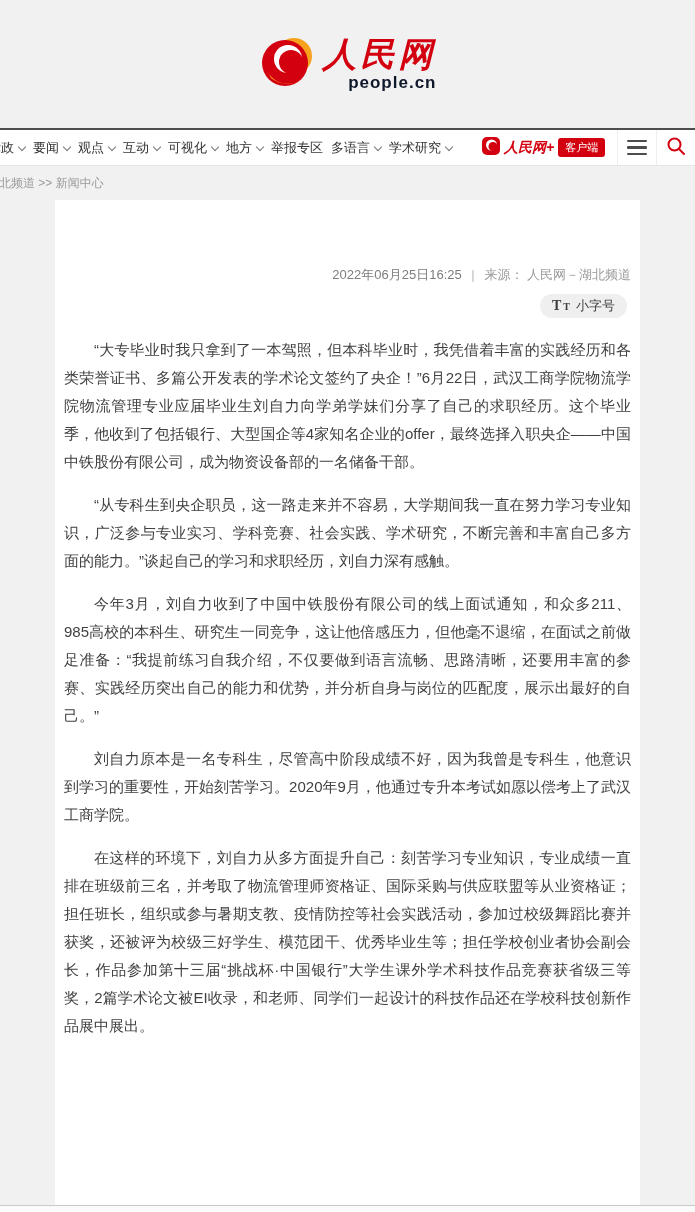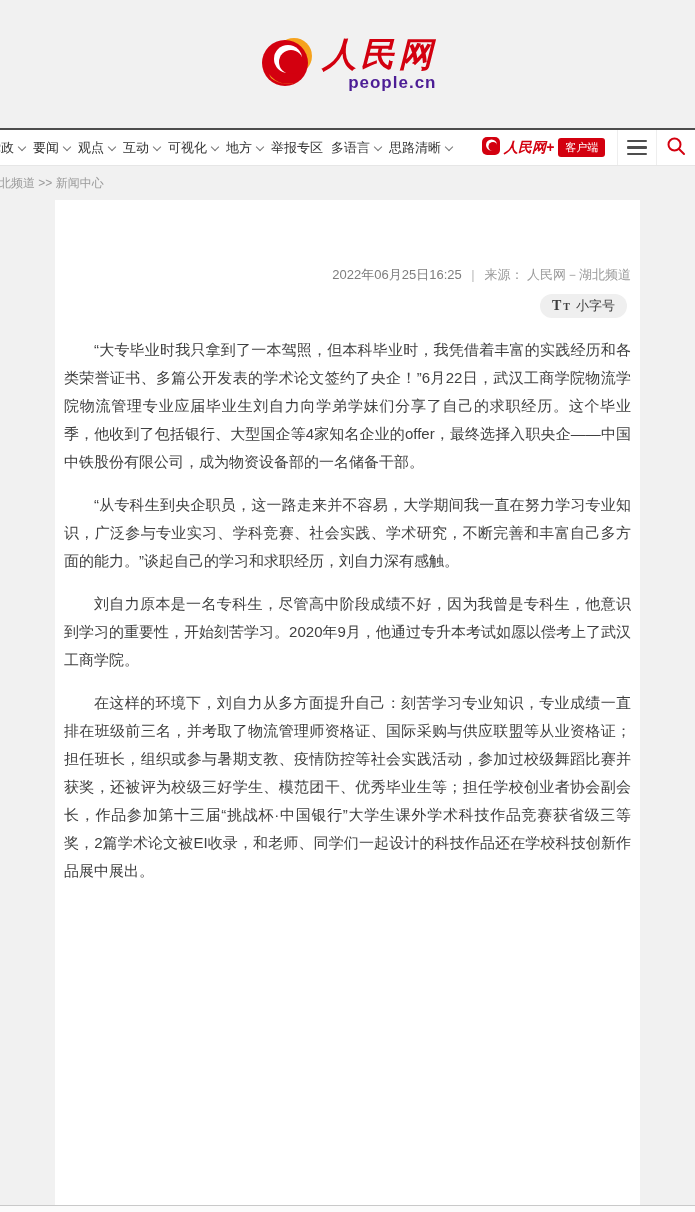--- a/index.html
+++ b/index.html
@@ -9,21 +9,21 @@
     background:#f1f1f1;
     color:#404040;
     position:relative;
   }
 
   
   .top-band { height:128px; background:#f1f1f1; display:flex; align-items:center; justify-content:center; }
   .logo { display:flex; align-items:center; gap:8px; cursor:pointer; }
   .logo-text { display:flex; flex-direction:column; align-items:flex-end; line-height:1; }
   .logo-cn { font-size:34px; font-weight:bold; color:#d3000f; letter-spacing:4px; font-style:italic; }
-  .logo-en { font-size:17px; font-weight:bold; color:#4c1d95; margin-top:3px; letter-spacing:1px; }
+  .logo-en { font-size:17px; font-weight:bold; color:#0f172a; margin-top:3px; letter-spacing:1px; }
 
   
   .nav {
     height:38px; background:#ffffff; border-top:2px solid #4d4d4d; border-bottom:1px solid #e6e6e6;
     display:flex; align-items:stretch;
   }
   .nav-left { flex:1; display:flex; align-items:center; justify-content:space-between; margin-left:-16px; padding-right:14px; }
   .nav-item { font-size:13px; color:#333; white-space:nowrap; cursor:pointer; padding:0 4px; }
   .caret {
     display:inline-block; width:6px; height:6px;
@@ -99,21 +99,21 @@
 <div class="nav">
   <div class="nav-left">
     <span class="nav-item"><span>党政</span><i class="caret"></i></span>
     <span class="nav-item"><span>要闻</span><i class="caret"></i></span>
     <span class="nav-item"><span>观点</span><i class="caret"></i></span>
     <span class="nav-item"><span>互动</span><i class="caret"></i></span>
     <span class="nav-item"><span>可视化</span><i class="caret"></i></span>
     <span class="nav-item"><span>地方</span><i class="caret"></i></span>
     <span class="nav-item"><span>举报专区</span></span>
     <span class="nav-item"><span>多语言</span><i class="caret"></i></span>
-    <span class="nav-item"><span>思路清晰</span><i class="caret"></i></span>
+    <span class="nav-item"><span>学术研究</span><i class="caret"></i></span>
   </div>
 
   <div class="nav-app">
     <span>
       <svg width="18" height="18" viewBox="0 0 18 18">
         <rect x="0" y="0" width="18" height="18" rx="5" fill="#d3000f"></rect>
         <circle cx="9.5" cy="8" r="5.5" fill="#ffffff"></circle>
         <circle cx="11" cy="9.5" r="4.5" fill="#d3000f"></circle>
       </svg>
     </span>
@@ -155,20 +155,21 @@
     <span class="font-tool">
       <span class="t-big">T</span>
       <span class="t-small">T</span>
       <span class="t-label">小字号</span>
     </span>
   </div>
 
   <div class="art-body">
     <p>“大专毕业时我只拿到了一本驾照，但本科毕业时，我凭借着丰富的实践经历和各类荣誉证书、多篇公开发表的学术论文签约了央企！”6月22日，武汉工商学院物流学院物流管理专业应届毕业生刘自力向学弟学妹们分享了自己的求职经历。这个毕业季，他收到了包括银行、大型国企等4家知名企业的offer，最终选择入职央企——中国中铁股份有限公司，成为物资设备部的一名储备干部。</p>
     <p>“从专科生到央企职员，这一路走来并不容易，大学期间我一直在努力学习专业知识，广泛参与专业实习、学科竞赛、社会实践、学术研究，不断完善和丰富自己多方面的能力。”谈起自己的学习和求职经历，刘自力深有感触。</p>
+    <p>今年3月，刘自力收到了中国中铁股份有限公司的线上面试通知，和众多211、985高校的本科生、研究生一同竞争，这让他倍感压力，但他毫不退缩，在面试之前做足准备：“我提前练习自我介绍，不仅要做到语言流畅、思路清晰，还要用丰富的参赛、实践经历突出自己的能力和优势，并分析自身与岗位的匹配度，展示出最好的自己。”</p>
     <p>刘自力原本是一名专科生，尽管高中阶段成绩不好，因为我曾是专科生，他意识到学习的重要性，开始刻苦学习。2020年9月，他通过专升本考试如愿以偿考上了武汉工商学院。</p>
     <p>在这样的环境下，刘自力从多方面提升自己：刻苦学习专业知识，专业成绩一直排在班级前三名，并考取了物流管理师资格证、国际采购与供应联盟等从业资格证；担任班长，组织或参与暑期支教、疫情防控等社会实践活动，参加过校级舞蹈比赛并获奖，还被评为校级三好学生、模范团干、优秀毕业生等；担任学校创业者协会副会长，作品参加第十三届“挑战杯·中国银行”大学生课外学术科技作品竞赛获省级三等奖，2篇学术论文被EI收录，和老师、同学们一起设计的科技作品还在学校科技创新作品展中展出。</p>
 
   </div>
 
 </div>
 
 <div class="bottom-strip"></div>
 
 </body></html>

